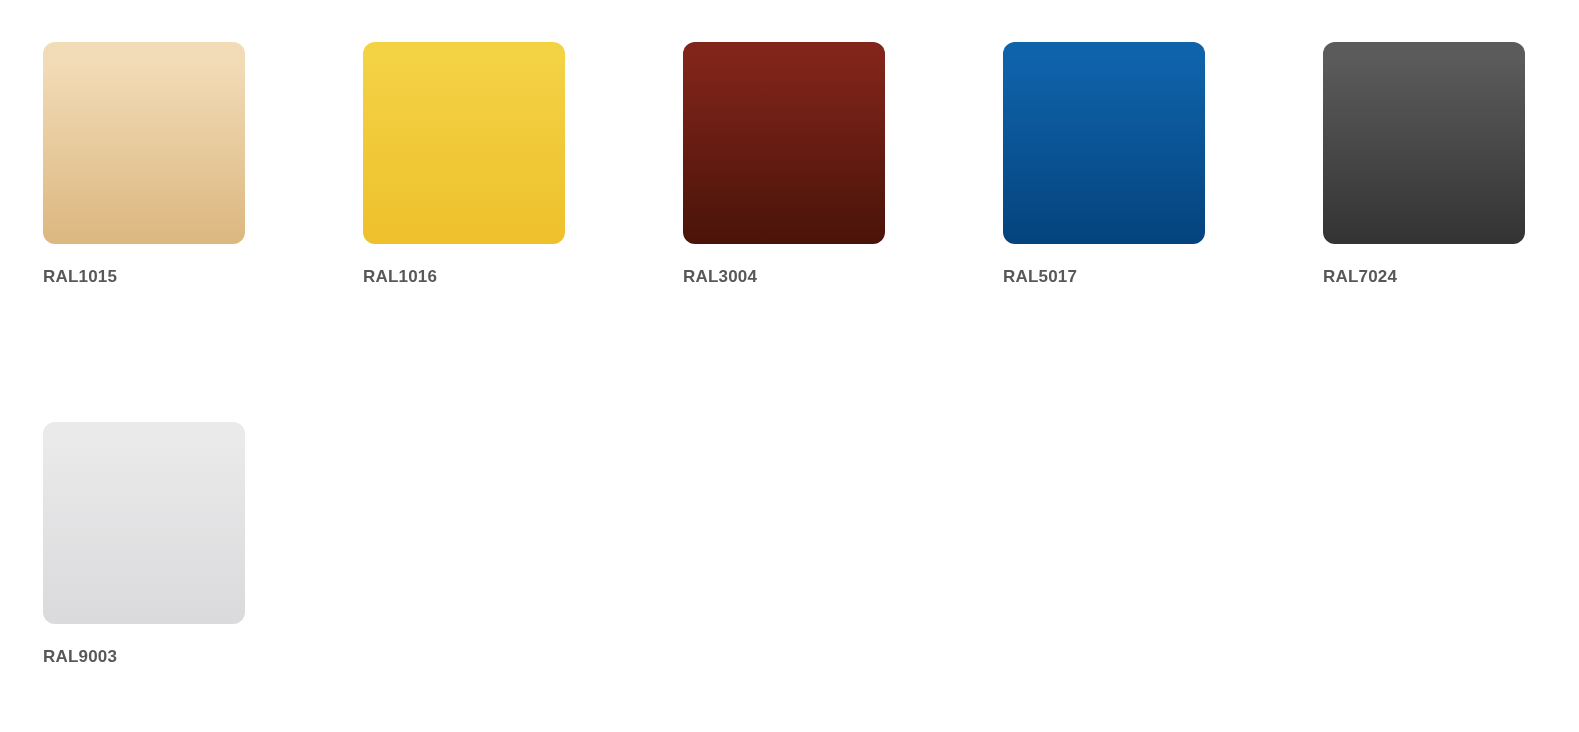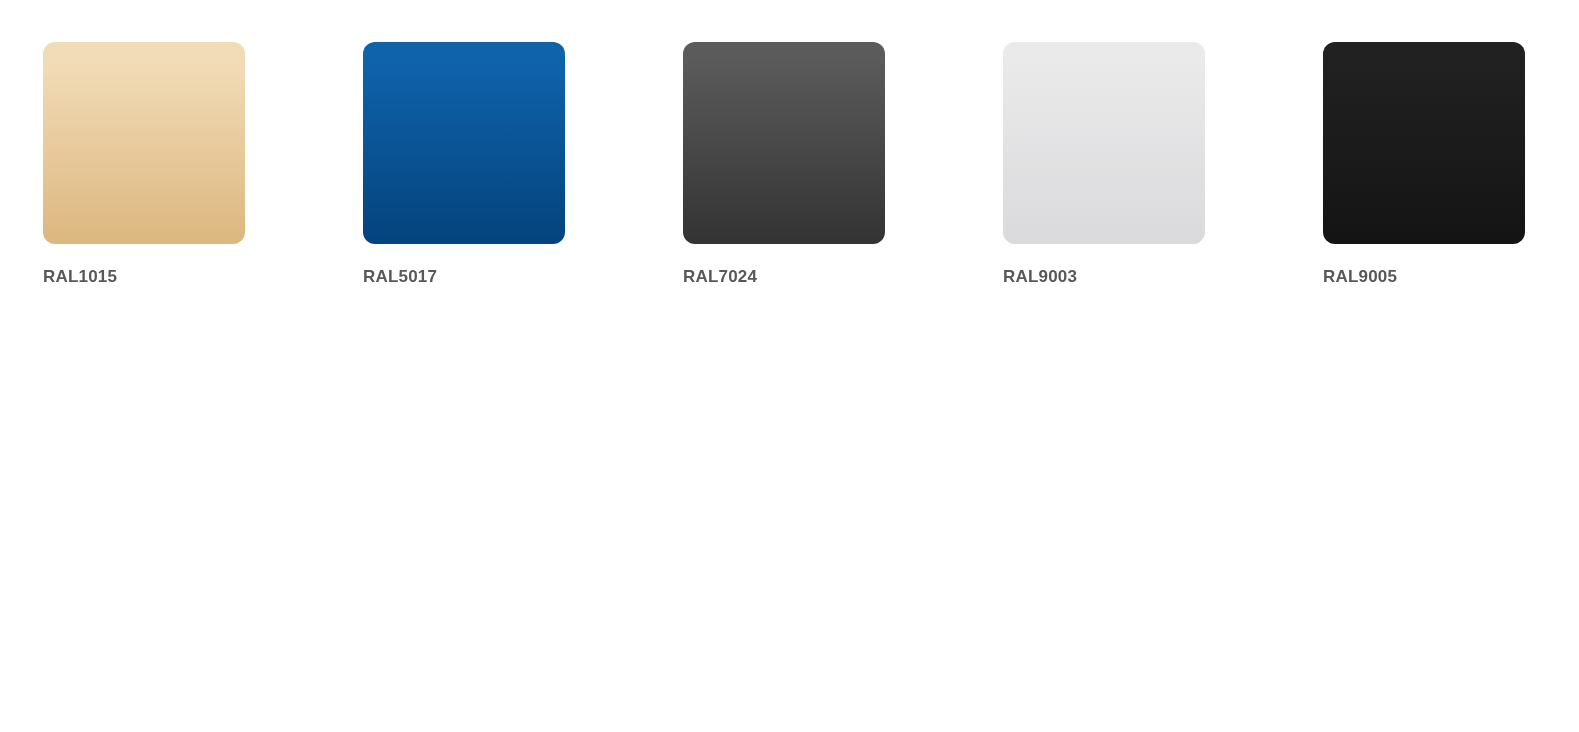--- a/index.html
+++ b/index.html
@@ -64,39 +64,43 @@
 <body style="background: rgb(255, 255, 255);">
 
 <div class="swatch-board">
   <div class="swatch-grid">
 
     <div class="swatch-cell">
       <div class="swatch-chip" style="background: linear-gradient(rgb(242, 220, 184) 0%, rgb(242, 220, 184) 8%, rgb(220, 183, 127) 100%);"></div>
       <div class="swatch-label">RAL1015</div>
     </div>
 
+    <div class="swatch-cell">
+      <div class="swatch-chip" style="background: linear-gradient(rgb(243, 210, 68) 0%, rgb(243, 210, 68) 8%, rgb(238, 192, 44) 100%);"></div>
+      <div class="swatch-label">RAL1016</div>
+    </div>
 
+    <div class="swatch-cell">
+      <div class="swatch-chip" style="background: linear-gradient(rgb(129, 37, 26) 0%, rgb(129, 37, 26) 8%, rgb(74, 19, 9) 100%);"></div>
+      <div class="swatch-label">RAL3004</div>
+    </div>
 
 
     <div class="swatch-cell">
       <div class="swatch-chip" style="background: linear-gradient(rgb(15, 99, 171) 0%, rgb(15, 99, 171) 8%, rgb(4, 67, 125) 100%);"></div>
       <div class="swatch-label">RAL5017</div>
     </div>
 
 
     <div class="swatch-cell">
       <div class="swatch-chip" style="background: linear-gradient(rgb(91, 91, 91) 0%, rgb(91, 91, 91) 8%, rgb(51, 51, 52) 100%);"></div>
       <div class="swatch-label">RAL7024</div>
     </div>
 
     <div class="swatch-cell">
       <div class="swatch-chip" style="background: linear-gradient(rgb(234, 234, 235) 0%, rgb(234, 234, 235) 8%, rgb(218, 218, 220) 100%);"></div>
       <div class="swatch-label">RAL9003</div>
     </div>
 
-    <div class="swatch-cell">
-      <div class="swatch-chip" style="background: linear-gradient(rgb(33, 33, 34) 0%, rgb(33, 33, 34) 8%, rgb(20, 20, 21) 100%);"></div>
-      <div class="swatch-label">RAL9005</div>
-    </div>
 
 
   </div>
 </div>
 
 </body></html>

